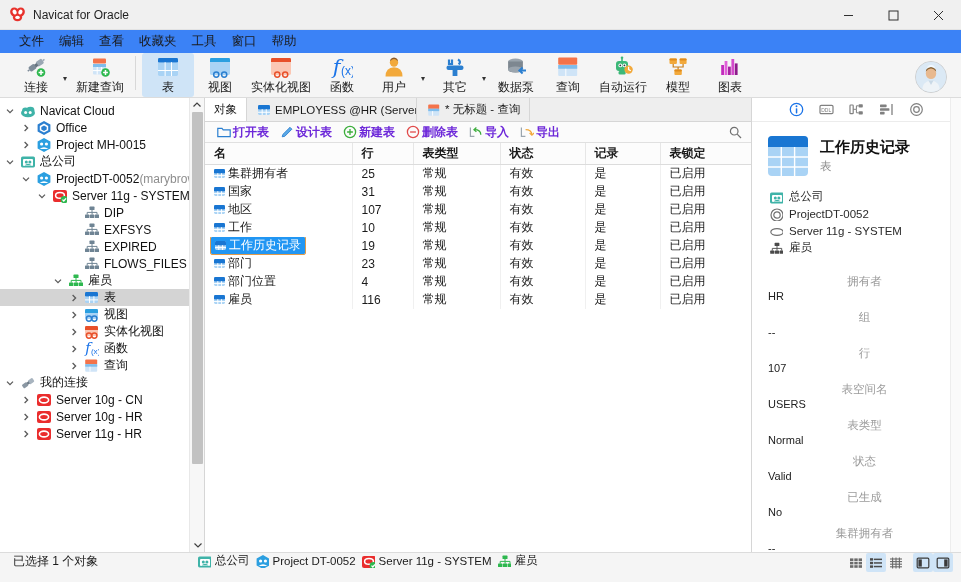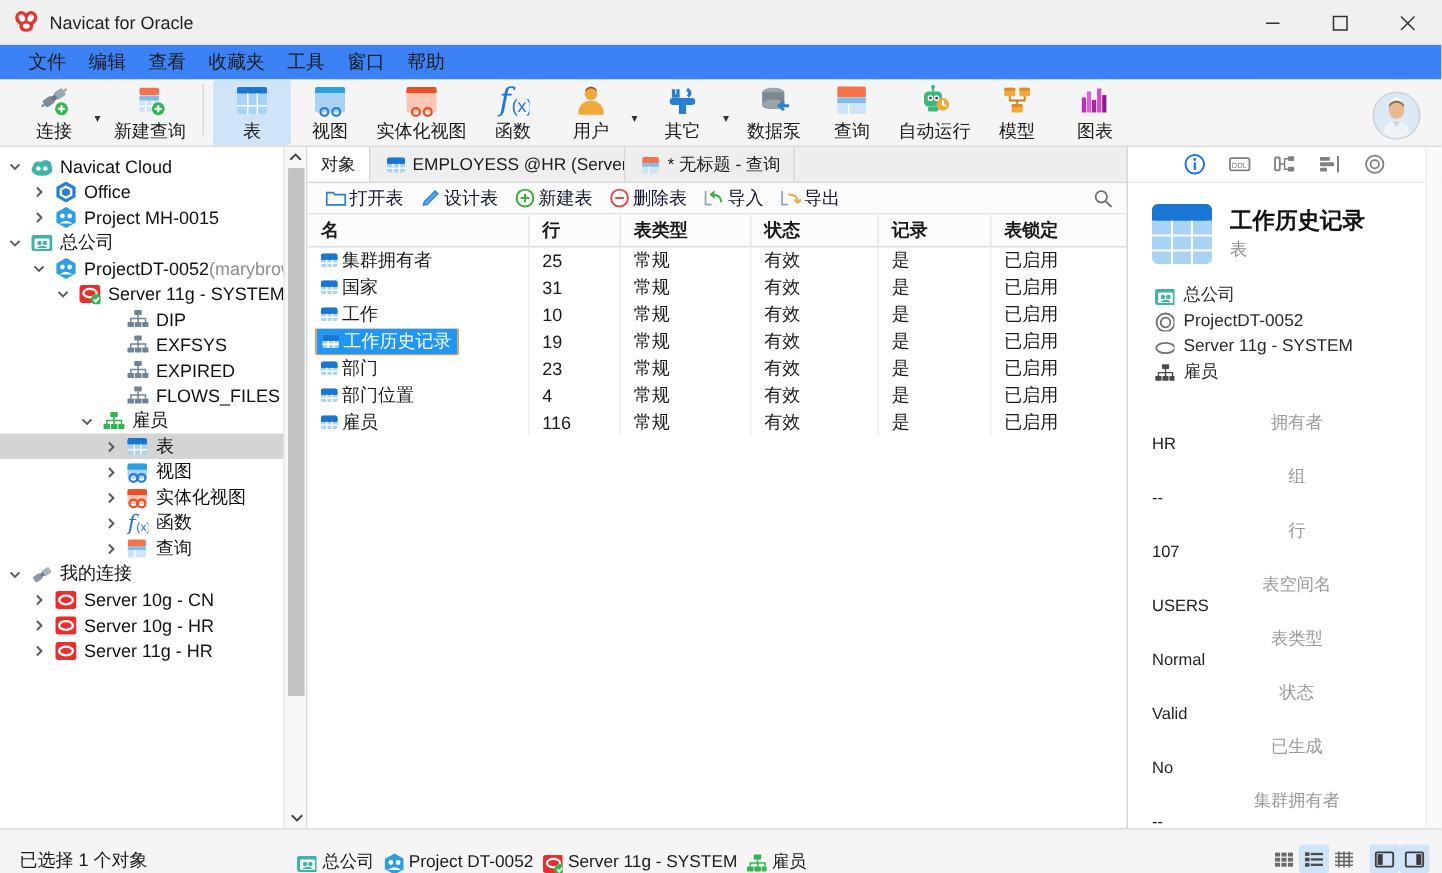--- a/index.html
+++ b/index.html
@@ -91,21 +91,21 @@
   .tab.active { background: #ffffff; }
   .tab .tico { width: 15px; margin-right: 4px; }
   .tab-fill { flex: 1; background: #eeeeee; }
 
   
   .objbar {
     position: absolute; left: 205px; top: 122px; width: 546px; height: 21px;
     background: #fbfbfb; display: flex; align-items: center;
     border-bottom: 1px solid #e0e0e0; padding-left: 6px;
   }
-  .ob-btn { display: flex; align-items: center; padding: 1px 5px; border-radius: 2px; font-size: 12px; color: #0f172a; white-space: nowrap; }
+  .ob-btn { display: flex; align-items: center; padding: 1px 5px; border-radius: 2px; font-size: 12px; color: #6d28d9; white-space: nowrap; font-weight: bold; }
   .ob-btn .ico { width: 15px; display: flex; align-items: center; justify-content: center; margin-right: 2px; }
   .ob-search { position: absolute; right: 8px; top: 3px; width: 15px; height: 15px; display:flex; align-items:center; justify-content:center; }
 
   
   .gridwrap {
     position: absolute; left: 205px; top: 143px; width: 546px; height: 409px;
     background: #ffffff; overflow: hidden;
   }
   table.grid { border-collapse: collapse; width: 100%; table-layout: fixed; }
   table.grid th {
@@ -139,21 +139,21 @@
   .ip-prow { display: flex; align-items: center; height: 17px; font-size: 11.5px; color: #2a2a2a; }
   .ip-prow .tico { width: 16px; margin-right: 5px; }
   .ip-props { padding: 10px 0 0 16px; }
   .ip-k { font-size: 11.5px; color: #9a9a9a; margin-top: 8px; text-align: center; }
   .ip-v { font-size: 11px; color: #222; margin-top: 1px; }
   .ip-sb { position: absolute; right: 0; top: 0; width: 11px; height: 454px; background: #fafafa; border-left: 1px solid #ededed; }
 
   
   .statusbar {
     position: absolute; left: 0; top: 552px; width: 961px; height: 30px;
-    background: #f5f5f5; border-top: 1px solid #dcdcdc; display: flex; align-items: flex-end;
+    background: #f5f5f5; border-top: 1px solid #dcdcdc; display: flex; align-items: flex-start;
   }
   .st-left { font-size: 12px; color: #1a1a1a; margin-left: 13px; }
   .st-crumbs { position: absolute; left: 196px; display: flex; align-items: center; gap: 4px; }
   .st-crumb { display: flex; align-items: center; font-size: 11.5px; color: #1a1a1a; white-space: nowrap; }
   .st-crumb .tico { width: 16px; margin-right: 3px; }
   .st-right { position: absolute; right: 8px; display: flex; align-items: center; gap: 0; }
   .vbtn { width: 20px; height: 19px; display: flex; align-items: center; justify-content: center; border-radius: 2px; }
   .vbtn.on { background: #cfe4f7; }
   .vgap { width: 7px; }
   svg { display: block; }
@@ -859,20 +859,42 @@
                     <rect x="1" y="4.6" width="11" height="1.6" fill="#1976d2"></rect>
                     <line x1="4.81" y1="6.2" x2="4.81" y2="11" stroke="#fff" stroke-width="1"></line>
                     <line x1="8.58" y1="6.2" x2="8.58" y2="11" stroke="#fff" stroke-width="1"></line>
                     <line x1="1" y1="8.58" x2="12" y2="8.58" stroke="#fff" stroke-width="1"></line>
                   </svg>
                 </span>
                 <span>国家</span>
               </span>
      </td>
      <td>31</td>
+     <td>常规</td>
+     <td>有效</td>
+     <td>是</td>
+     <td>已启用</td>
+   </tr>
+          <tr class="">
+     <td class="namecell">
+       <span class="namebox">
+                <span class="tico">
+                  <svg width="13" height="13" viewBox="0 0 13 13">
+                    <rect x="1" y="2" width="11" height="9" rx="1.4" fill="#a9d3f5"></rect>
+                    <rect x="1" y="2" width="11" height="4.2" rx="1.4" fill="#1976d2"></rect>
+                    <rect x="1" y="4.6" width="11" height="1.6" fill="#1976d2"></rect>
+                    <line x1="4.81" y1="6.2" x2="4.81" y2="11" stroke="#fff" stroke-width="1"></line>
+                    <line x1="8.58" y1="6.2" x2="8.58" y2="11" stroke="#fff" stroke-width="1"></line>
+                    <line x1="1" y1="8.58" x2="12" y2="8.58" stroke="#fff" stroke-width="1"></line>
+                  </svg>
+                </span>
+                <span>地区</span>
+              </span>
+     </td>
+     <td>107</td>
      <td>常规</td>
      <td>有效</td>
      <td>是</td>
      <td>已启用</td>
    </tr>
           <tr class="">
      <td class="namecell">
        <span class="namebox">
                 <span class="tico">
                   <svg width="13" height="13" viewBox="0 0 13 13">

